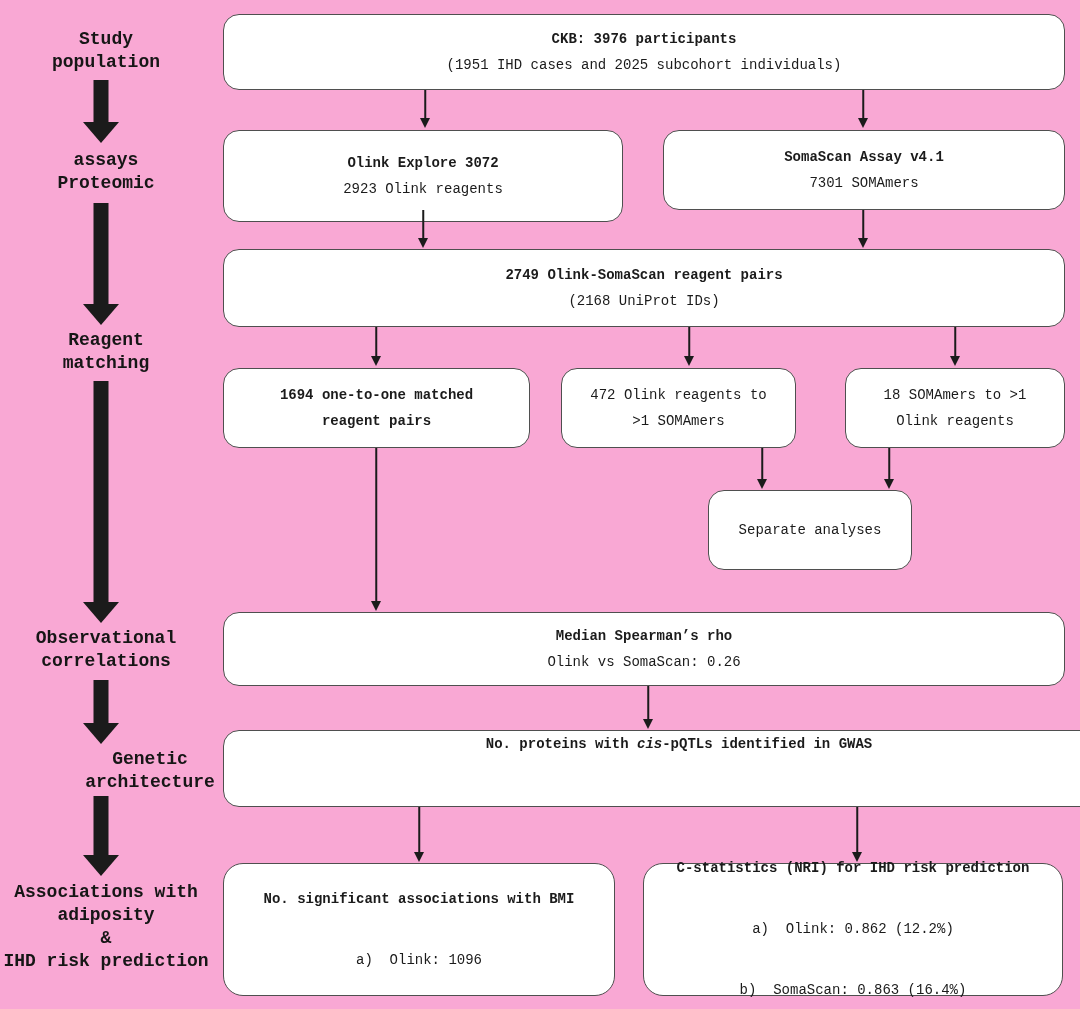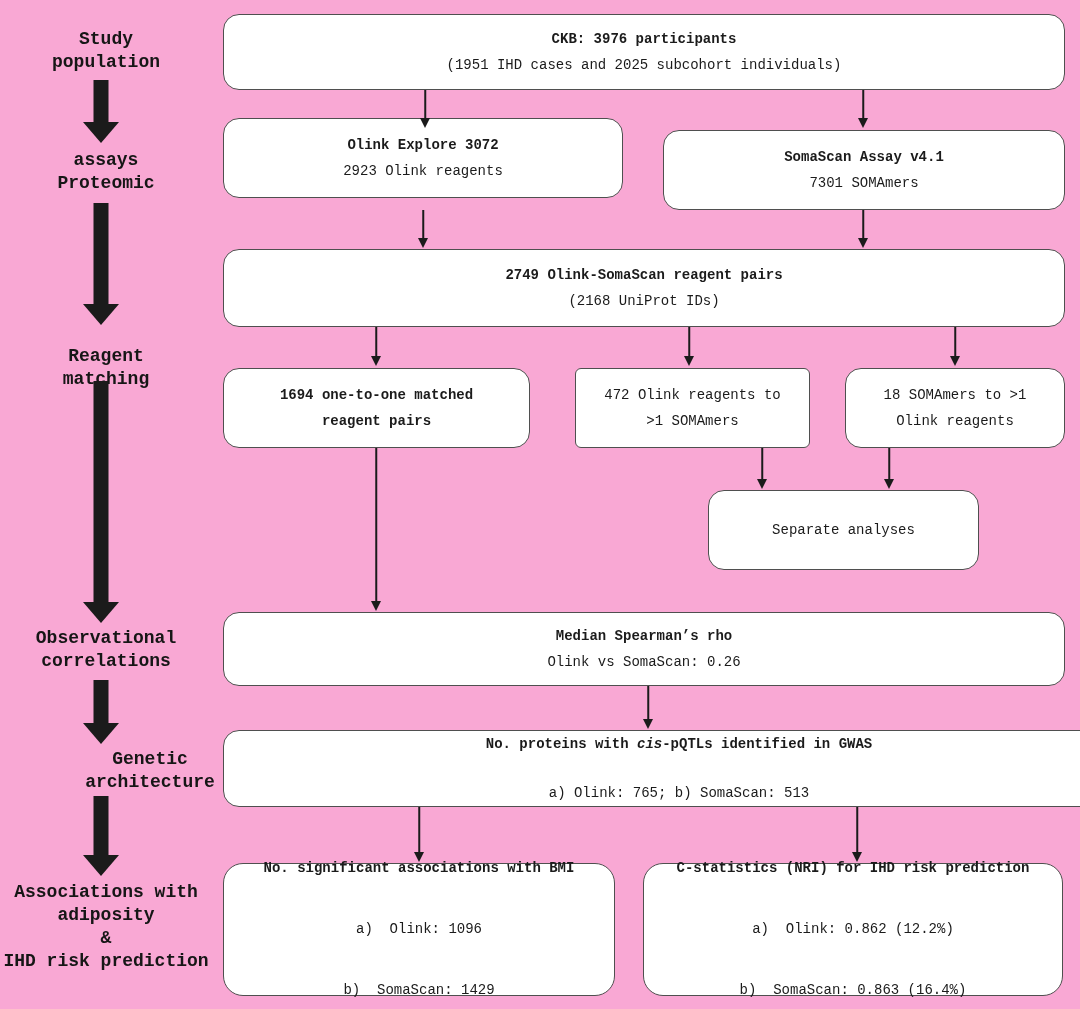--- a/index.html
+++ b/index.html
@@ -51,21 +51,21 @@
 <div class="canvas">
 
   <div class="stage" style="top:28px;">
     <div>Study</div>
     <div>population</div>
   </div>
   <div class="stage" style="top:149px;">
     <div>assays</div>
     <div>Proteomic</div>
   </div>
-  <div class="stage" style="top:329px;margin-top:16px;">
+  <div class="stage" style="top:329px;">
     <div>Reagent</div>
     <div>matching</div>
   </div>
   <div class="stage" style="top:627px;">
     <div>Observational</div>
     <div>correlations</div>
   </div>
   <div class="stage" style="top:748px;padding-left:44px;">
     <div>Genetic</div>
     <div>architecture</div>
@@ -81,65 +81,63 @@
   <div class="barrow" style="top:203px;height:122px;"></div>
   <div class="barrow" style="top:381px;height:242px;"></div>
   <div class="barrow" style="top:680px;height:64px;"></div>
   <div class="barrow" style="top:796px;height:80px;"></div>
 
   <div class="box" style="left:223px;top:14px;width:842px;height:76px;">
     <div class="b">CKB: 3976 participants</div>
     <div>(1951 IHD cases and 2025 subcohort individuals)</div>
   </div>
 
-  <div class="box" style="left:223px;top:118px;width:400px;height:80px;">
+  <div class="box" style="left:223px;top:130px;width:400px;height:92px;">
     <div class="b">Olink Explore 3072</div>
     <div>2923 Olink reagents</div>
   </div>
   <div class="box" style="left:663px;top:130px;width:402px;height:80px;">
     <div class="b">SomaScan Assay v4.1</div>
     <div>7301 SOMAmers</div>
   </div>
 
   <div class="box" style="left:223px;top:249px;width:842px;height:78px;">
     <div class="b">2749 Olink-SomaScan reagent pairs</div>
     <div>(2168 UniProt IDs)</div>
   </div>
 
   <div class="box" style="left:223px;top:368px;width:307px;height:80px;">
     <div class="b">1694 one-to-one matched</div>
     <div class="b">reagent pairs</div>
   </div>
-  <div class="box" style="left:575px;top:368px;width:235px;height:80px;border-radius:6px;">
+  <div class="box" style="left:561px;top:368px;width:235px;height:80px;">
     <div>472 Olink reagents to</div>
     <div>&gt;1 SOMAmers</div>
   </div>
   <div class="box" style="left:845px;top:368px;width:220px;height:80px;">
     <div>18 SOMAmers to &gt;1</div>
     <div>Olink reagents</div>
   </div>
 
-  <div class="box" style="left:708px;top:490px;width:271px;height:80px;">
+  <div class="box" style="left:708px;top:490px;width:204px;height:80px;">
     <div>Separate analyses</div>
   </div>
 
   <div class="box" style="left:223px;top:612px;width:842px;height:74px;text-align:right;">
     <div class="b">Median Spearman’s rho</div>
     <div>Olink vs SomaScan: 0.26</div>
   </div>
 
   <div class="box" style="left:223px;top:730px;width:912px;height:77px;justify-content:space-between;">
     <div class="b"><span>No. proteins with </span><span class="i">cis</span><span>-pQTLs identified in GWAS</span></div>
-    <div>a) Olink: 765; b) SomaScan: 513</div>
   </div>
 
   <div class="box big-r" style="left:223px;top:863px;width:392px;height:133px;">
     <div class="b">No. significant associations with BMI</div>
     <div class="keep">a)  Olink: 1096</div>
-    <div class="keep">b)  SomaScan: 1429</div>
   </div>
   <div class="box big-r" style="left:643px;top:863px;width:420px;height:133px;">
     <div class="b">C-statistics (NRI) for IHD risk prediction</div>
     <div class="keep">a)  Olink: 0.862 (12.2%)</div>
     <div class="keep">b)  SomaScan: 0.863 (16.4%)</div>
   </div>
 
   <div class="tarrow" style="left:420px;top:90px;height:38px;"></div>
   <div class="tarrow" style="left:858px;top:90px;height:38px;"></div>
   <div class="tarrow" style="left:418px;top:210px;height:38px;"></div>

